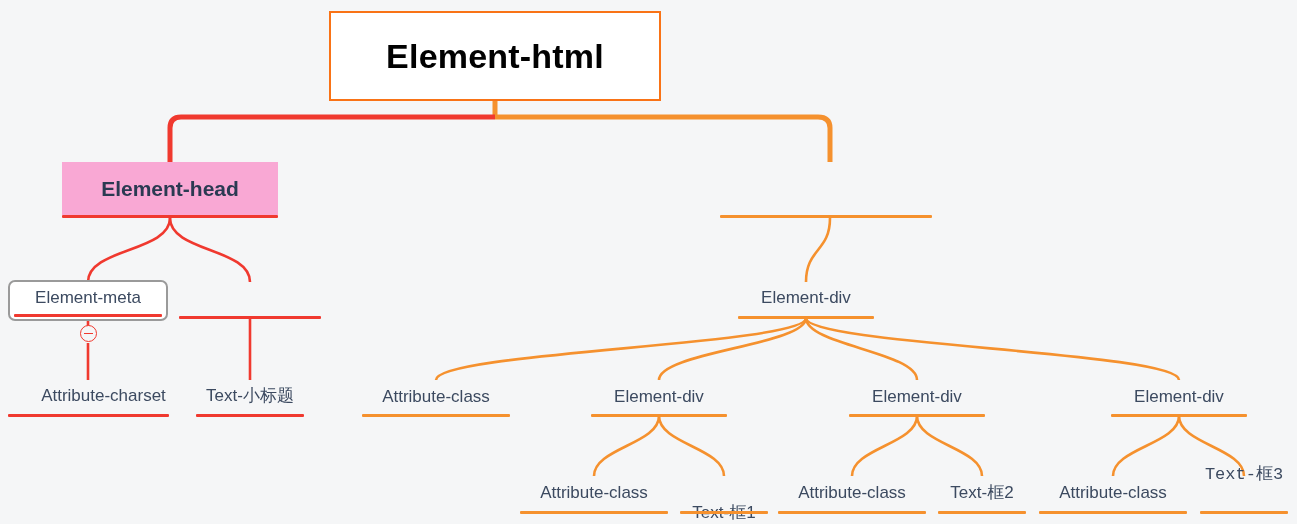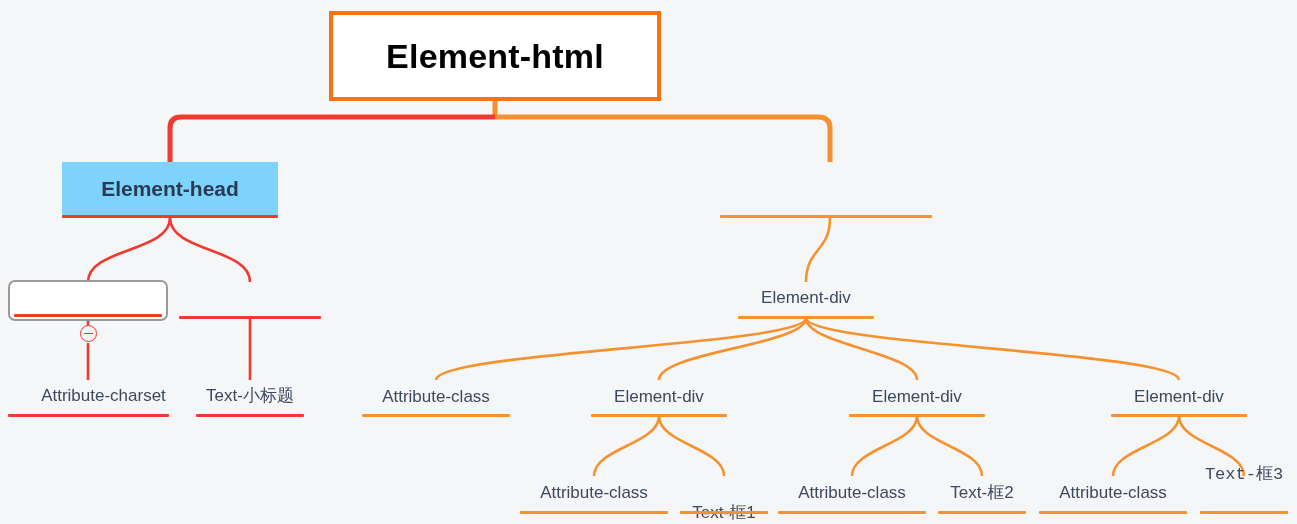--- a/index.html
+++ b/index.html
@@ -37,32 +37,32 @@
   }
   .node .label {
     display: block;
     line-height: 1;
     color: #2b3a52;
   }
 
   
   .node.root {
     background: #ffffff;
-    border: 4px solid #f97316;
+    border: 2px solid #f97316;
   }
   .node.root .label {
     font-size: 34px;
     font-weight: bold;
     color: #010101;
     letter-spacing: .2px;
   }
 
   
   .node.boxed {
-    background: #7dd3fc;
+    background: #f9a8d4;
     align-items: center;
   }
   .node.boxed .label {
     font-size: 21px;
     font-weight: bold;
   }
 
   
   .node.plain {
     background: transparent;
@@ -155,20 +155,23 @@
   </div>
 
   <div class="node boxed" style="left:62px; top:162px; width:216px; height:53px;">
     <span class="label">Element-head</span>
   </div>
   <div class="underline red" style="left:62px; top:215px; width:216px;"></div>
 
   <div class="underline orange" style="left:720px; top:215px; width:212px;"></div>
 
   <div class="selection-ring" style="left:8px; top:280px; width:160px; height:41px;"></div>
+  <div class="node plain" style="left:12px; top:283px; width:152px; height:29px;">
+    <span class="label">Element-meta</span>
+  </div>
   <div class="underline red" style="left:14px; top:314px; width:148px;"></div>
 
   <div class="collapse-toggle" style="left:80px; top:325px;">
     <span class="bar"></span>
   </div>
 
   <div class="underline red" style="left:179px; top:316px; width:142px;"></div>
 
   <div class="node plain" style="left:23px; top:381px; width:161px; height:29px;">
     <span class="label">Attribute-charset</span>

